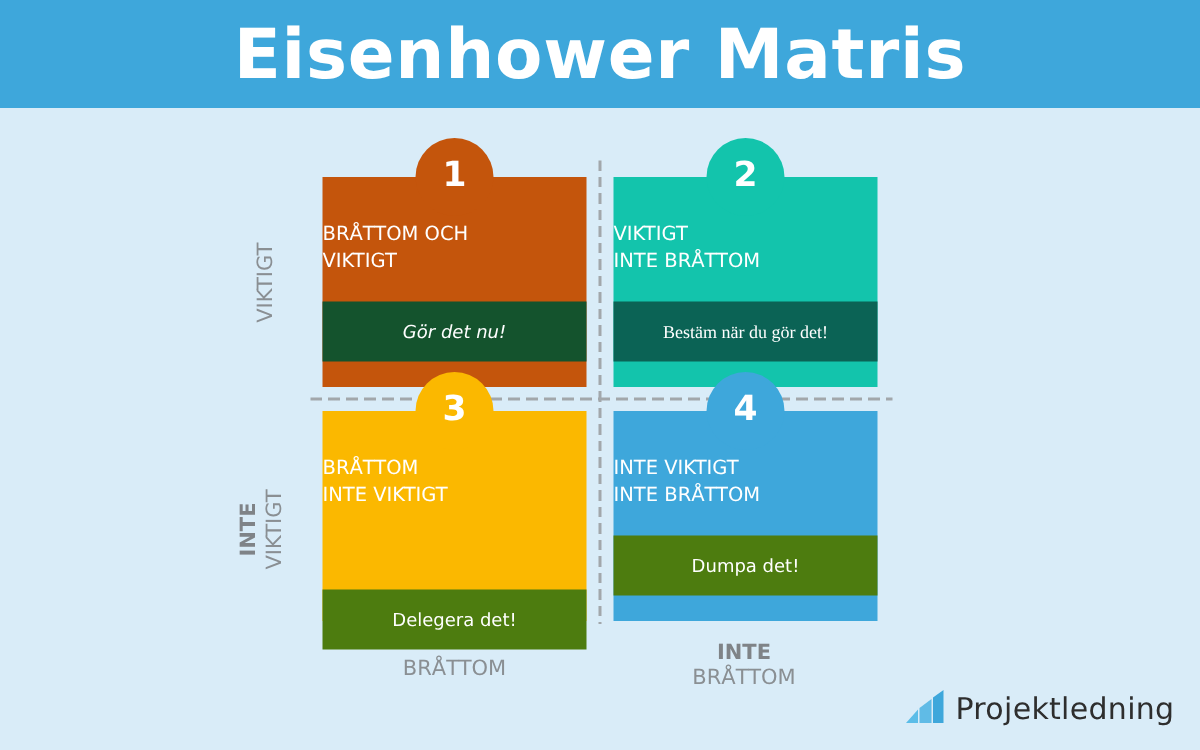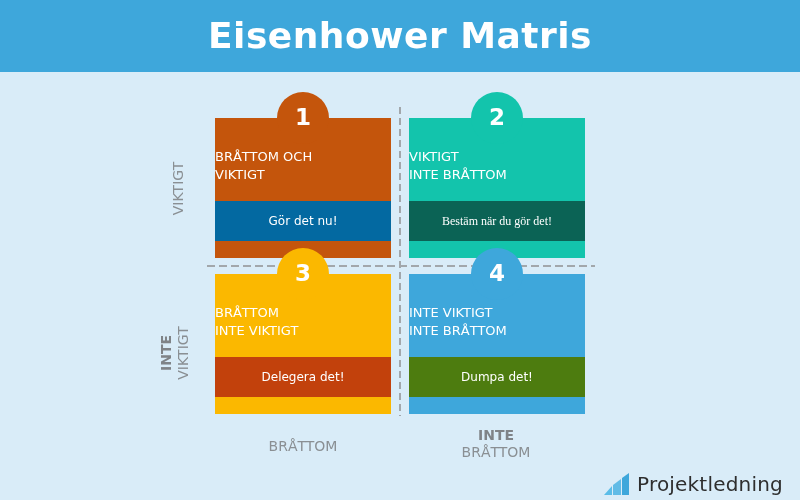--- a/index.html
+++ b/index.html
@@ -7,21 +7,21 @@
     width: 800px; height: 500px; overflow: hidden; position: relative;
     background: #d9ecf8;
     font-family: "DejaVu Sans", "Liberation Sans", sans-serif;
   }
   .header {
     position: absolute; left: 0; top: 0; width: 800px; height: 72px;
     background: #3ea7db;
     display: flex; align-items: center; justify-content: center;
   }
   .header h1 {
-    margin: 16px; color: #ffffff; font-size: 36px; font-weight: bold;
+    margin: 16px; color: #ffffff; font-size: 46px; font-weight: bold;
     letter-spacing: 0.5px; line-height: 1;
   }
   .vline {
     position: absolute; left: 399px; top: 107px; width: 2px; height: 309px;
     background: repeating-linear-gradient(to bottom, #a2a7ab 0 7px, transparent 7px 11px);
   }
   .hline {
     position: absolute; left: 207px; top: 265px; width: 388px; height: 2px;
     background: repeating-linear-gradient(to right, #a2a7ab 0 8px, transparent 8px 12px);
   }
@@ -48,55 +48,55 @@
     position: absolute; color: #8a8f93; font-size: 14px; text-align: center; line-height: 17px;
   }
   .axis-label b { font-weight: bold; color: #7f8387; display: block; }
   .vert {
     position: absolute; transform: rotate(-90deg); transform-origin: center center;
     color: #8a8f93; font-size: 14px; text-align: center; line-height: 17px;
     white-space: nowrap;
   }
   .vert b { font-weight: bold; color: #7f8387; display: block; }
   .logo {
-    position: absolute; left: 604px; top: 472px; display: flex; align-items: center;
+    position: absolute; left: 604px; top: 460px; display: flex; 
   }
   .logo span.text {
     font-size: 20px; color: #2e2e2e; margin-left: 3px; letter-spacing: 0.2px;
   }
 </style>
 </head>
 <body>
 
 <div class="header">
   <h1>Eisenhower Matris</h1>
 </div>
 
 <div class="vline"></div>
 <div class="hline"></div>
 
 <div class="quad" id="q1" style="left:215px; top:118px; background:#c4550c;">
   <div class="badge" style="background:#c4550c;">1</div>
   <div class="title">BRÅTTOM OCH
 VIKTIGT</div>
-  <div class="action" style="background:#0369a1;">Gör det nu!</div>
+  <div class="action" style="background:#14532d;font-style:italic;">Gör det nu!</div>
 </div>
 
 <div class="quad" id="q2" style="left:409px; top:118px; background:#13c4ac;">
   <div class="badge" style="background:#13c4ac;">2</div>
   <div class="title">VIKTIGT
 INTE BRÅTTOM</div>
   <div class="action" style="background:#0b6355;font-family:Liberation Serif, serif;">Bestäm när du gör det!</div>
 </div>
 
 <div class="quad" id="q3" style="left:215px; top:274px; background:#fbb800;">
   <div class="badge" style="background:#fbb800;">3</div>
   <div class="title">BRÅTTOM
 INTE VIKTIGT</div>
-  <div class="action" style="background:#c2410c;">Delegera det!</div>
+  <div class="action" style="background:#4d7c0f;margin-top:36px;">Delegera det!</div>
 </div>
 
 <div class="quad" id="q4" style="left:409px; top:274px; background:#3ea7db;">
   <div class="badge" style="background:#3ea7db;">4</div>
   <div class="title">INTE VIKTIGT
 INTE BRÅTTOM</div>
   <div class="action" style="background:#4d7c0f;">Dumpa det!</div>
 </div>
 
 <div class="vert" style="left:138px; top:180px; width:80px; height:17px;">

